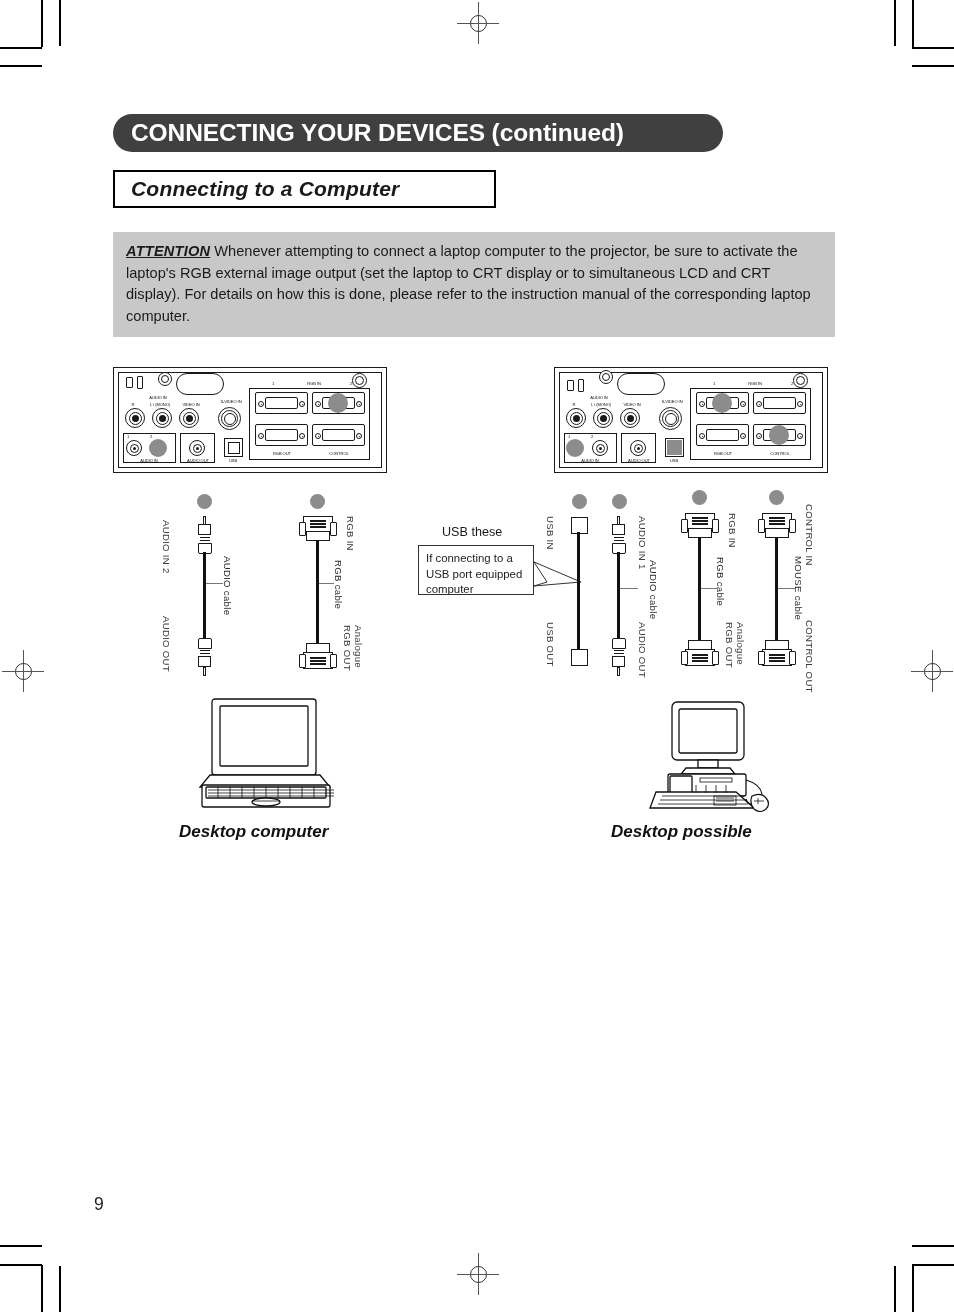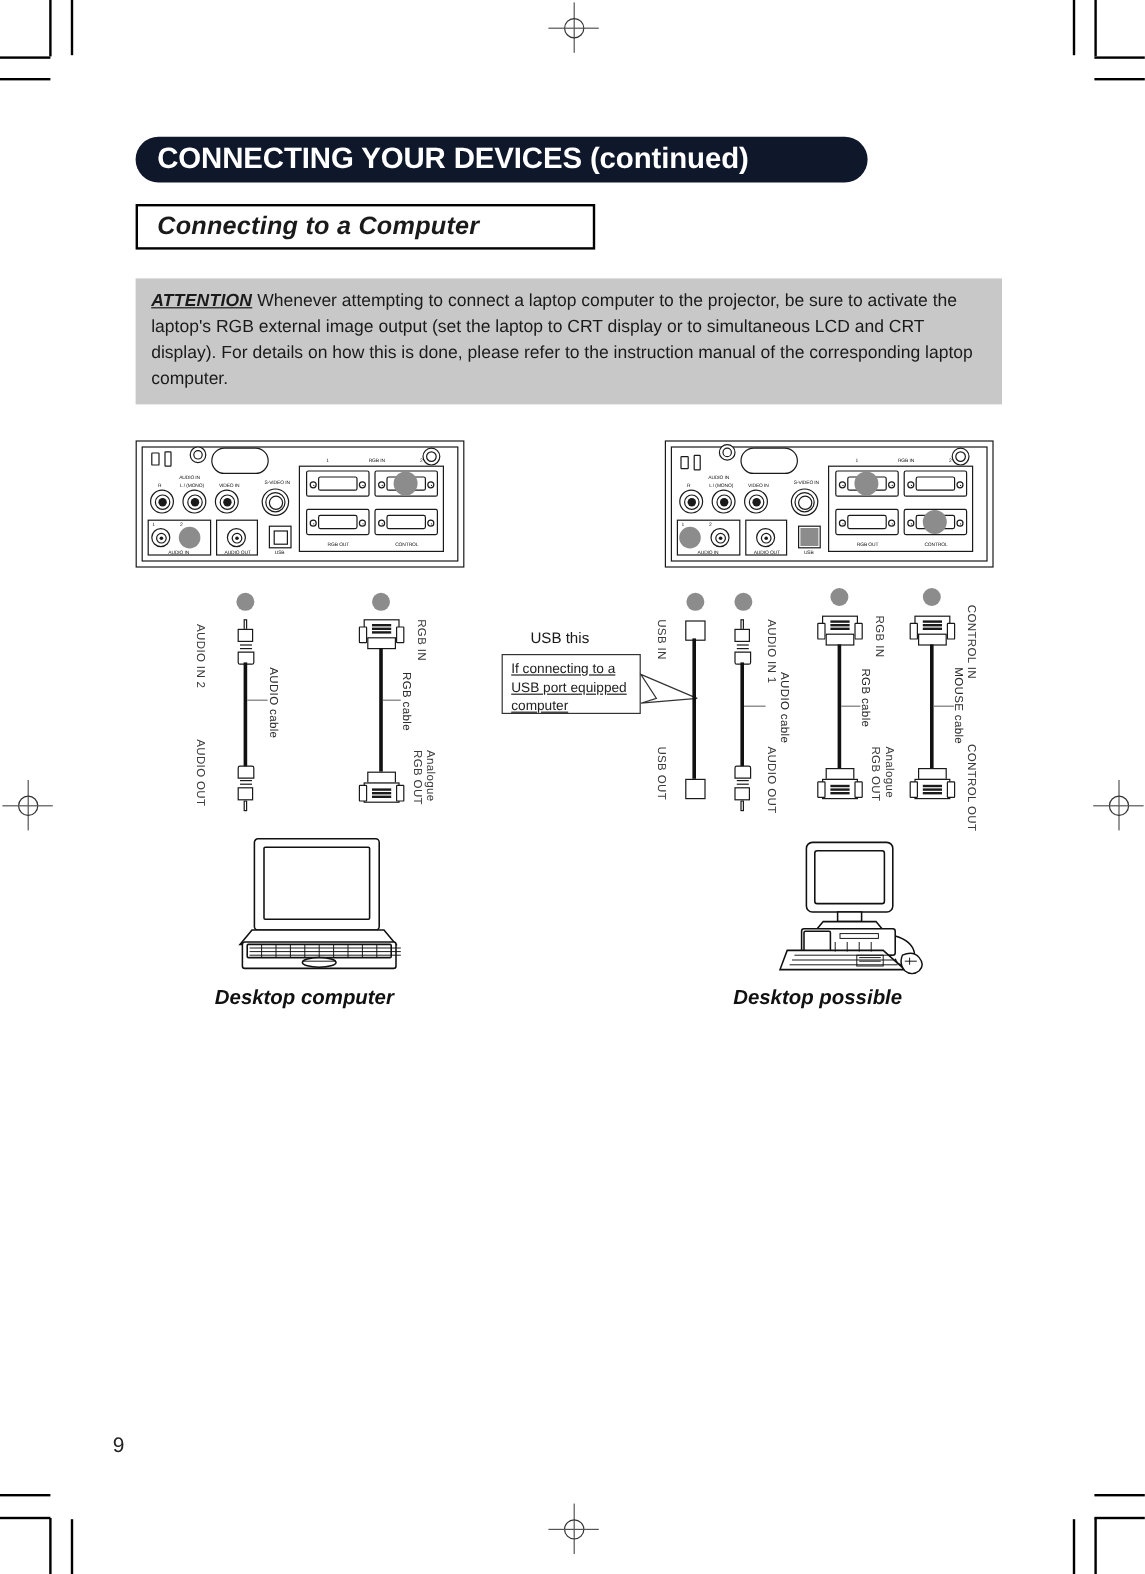--- a/index.html
+++ b/index.html
@@ -25,21 +25,21 @@
     border: 1.3px solid #333; border-radius: 50%;
     background: transparent;
   }
 
   
   .page { position: absolute; left: 0; top: 0; width: 954px; height: 1312px; }
 
   .title-bar {
     position: absolute; left: 113px; top: 114px;
     width: 610px; height: 38px;
-    background: #0f172a;
+    background: #404040;
     border-radius: 19px;
     color: #fff;
     font-size: 24.5px; font-weight: bold;
     letter-spacing: -0.1px;
     display: flex; align-items: center;
     padding-left: 18px;
     white-space: nowrap;
   }
 
   .subtitle-box {
@@ -439,22 +439,22 @@
       <ellipse cx="70" cy="105" rx="14" ry="4"></ellipse>
     </g>
     <g stroke="#111" stroke-width="0.8">
       <path d="M12 93 h126 M12 96 h126 M12 99 h126"></path>
       <path d="M22 90 v11 M34 90 v11 M46 90 v11 M58 90 v11 M70 90 v11 M82 90 v11 M94 90 v11 M106 90 v11 M118 90 v11"></path>
       <path d="M56 104 h28"></path>
     </g>
   </svg>
   <div class="caption" style="left:179px;top:822px;">Desktop computer</div>
 
-  <div class="callout-title" style="left:442px;top:525px;">USB this</div>
-  <div class="callout" style="left:418px;top:545px;width:116px;height:50px;text-decoration:underline;">
+  <div class="callout-title" style="left:442px;top:525px;">USB these</div>
+  <div class="callout" style="left:418px;top:545px;width:116px;height:50px;">
     <span>If connecting to a USB port equipped computer</span>
   </div>
   <svg style="position:absolute;left:533px;top:556px;width:50px;height:40px;" viewBox="0 0 50 40">
     <path d="M1 6 L48 26 L1 30 L14 26 Z" fill="#fff" stroke="#333" stroke-width="1"></path>
   </svg>
 
   <div class="dot-marker" style="left:572px;top:494px;"></div>
   <div class="vlabel" style="left:545px;top:516px;">USB IN</div>
   <div class="vlabel" style="left:545px;top:622px;">USB OUT</div>
   <div class="usbconn" style="left:571px;top:517px;"></div>

